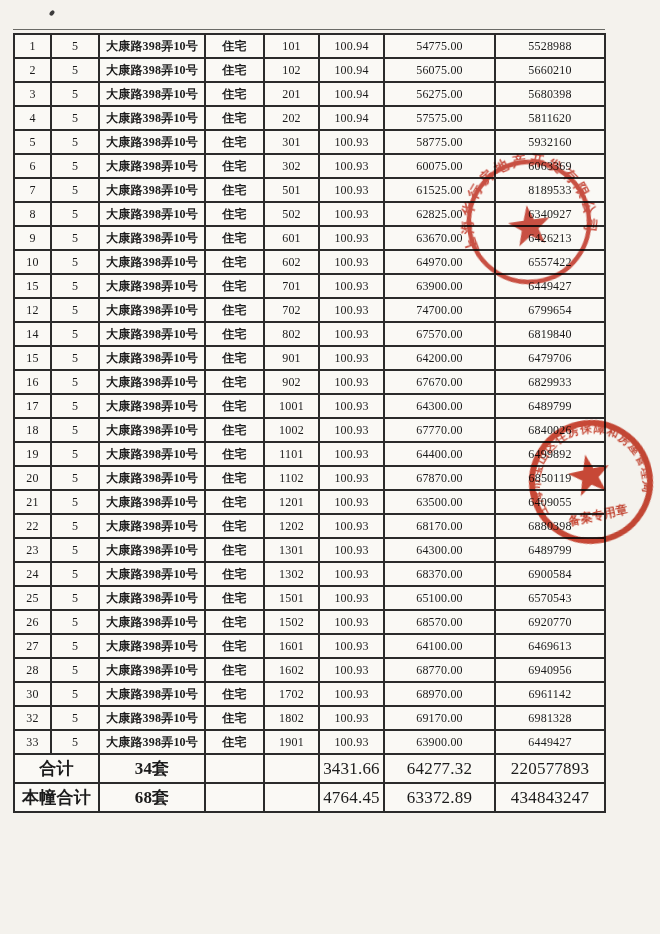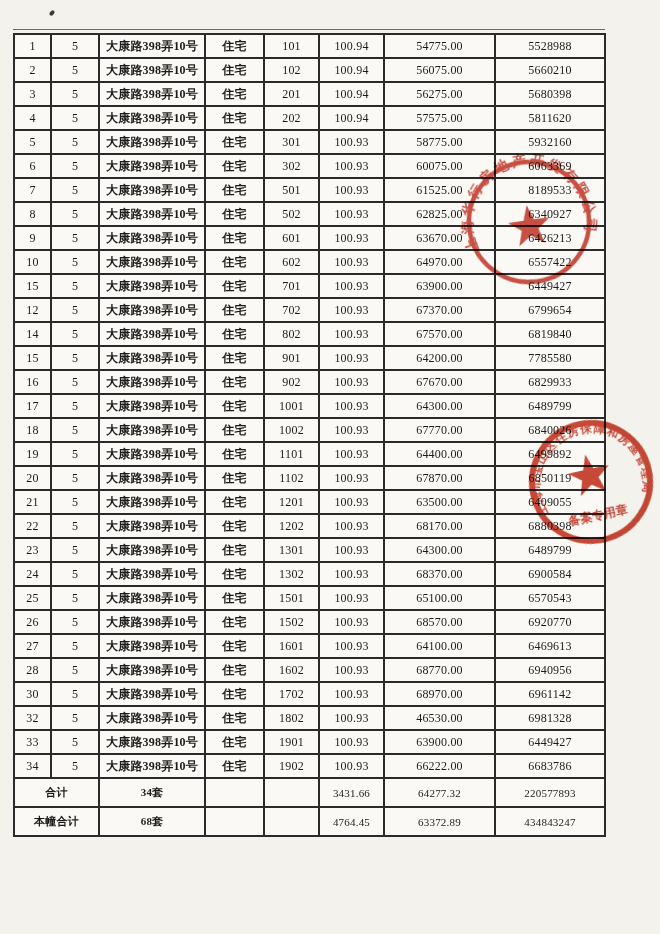--- a/index.html
+++ b/index.html
@@ -23,21 +23,21 @@
     border-collapse:collapse;table-layout:fixed;
     background:#faf9f5;
   }
   .price-table td{
     border:2px solid #2b2b2b;
     text-align:center;vertical-align:middle;
     font-size:12px;height:22px;padding:0;
     white-space:nowrap;overflow:hidden;
     letter-spacing:.2px;
   }
-  .price-table tr.total-row td{height:27px;font-size:11px;}
+  .price-table tr.total-row td{height:27px;font-size:17px;}
   .cjk{font-weight:600;font-size:12px;font-family:"Liberation Serif","DejaVu Serif",serif;}
   .bold{font-weight:700;}
   .seal{position:absolute;mix-blend-mode:multiply;pointer-events:none;}
   .seal-developer{left:454px;top:147px;color:#c53a2b;opacity:.88;filter:blur(.3px);transform:rotate(-8deg);}
   .seal-authority{left:516px;top:407px;color:#c8402d;opacity:.95;filter:blur(.5px);transform:rotate(-12deg);}
   .seal text{font-family:"Liberation Serif","DejaVu Serif",serif;font-weight:700;fill:currentColor;}
 </style>
 </head>
 <body>
 
@@ -168,42 +168,42 @@
       <td>63900.00</td>
       <td>6449427</td>
     </tr>
         <tr>
       <td>12</td>
       <td>5</td>
       <td class="cjk">大康路398弄10号</td>
       <td class="cjk">住宅</td>
       <td>702</td>
       <td>100.93</td>
-      <td>67370.00</td>
+      <td>74700.00</td>
       <td>6799654</td>
     </tr>
         <tr>
       <td>14</td>
       <td>5</td>
       <td class="cjk">大康路398弄10号</td>
       <td class="cjk">住宅</td>
       <td>802</td>
       <td>100.93</td>
       <td>67570.00</td>
       <td>6819840</td>
     </tr>
         <tr>
       <td>15</td>
       <td>5</td>
       <td class="cjk">大康路398弄10号</td>
       <td class="cjk">住宅</td>
       <td>901</td>
       <td>100.93</td>
       <td>64200.00</td>
-      <td>7785580</td>
+      <td>6479706</td>
     </tr>
         <tr>
       <td>16</td>
       <td>5</td>
       <td class="cjk">大康路398弄10号</td>
       <td class="cjk">住宅</td>
       <td>902</td>
       <td>100.93</td>
       <td>67670.00</td>
       <td>6829933</td>
@@ -338,42 +338,32 @@
       <td>68970.00</td>
       <td>6961142</td>
     </tr>
         <tr>
       <td>32</td>
       <td>5</td>
       <td class="cjk">大康路398弄10号</td>
       <td class="cjk">住宅</td>
       <td>1802</td>
       <td>100.93</td>
-      <td>46530.00</td>
+      <td>69170.00</td>
       <td>6981328</td>
     </tr>
         <tr>
       <td>33</td>
       <td>5</td>
       <td class="cjk">大康路398弄10号</td>
       <td class="cjk">住宅</td>
       <td>1901</td>
       <td>100.93</td>
       <td>63900.00</td>
       <td>6449427</td>
-    </tr>
-        <tr>
-      <td>34</td>
-      <td>5</td>
-      <td class="cjk">大康路398弄10号</td>
-      <td class="cjk">住宅</td>
-      <td>1902</td>
-      <td>100.93</td>
-      <td>66222.00</td>
-      <td>6683786</td>
     </tr>
       </tbody>
     <tbody>
       <tr class="total-row">
         <td colspan="2" class="cjk bold">合计</td>
         <td class="cjk bold">34套</td>
         <td></td>
         <td></td>
         <td>3431.66</td>
         <td>64277.32</td>

